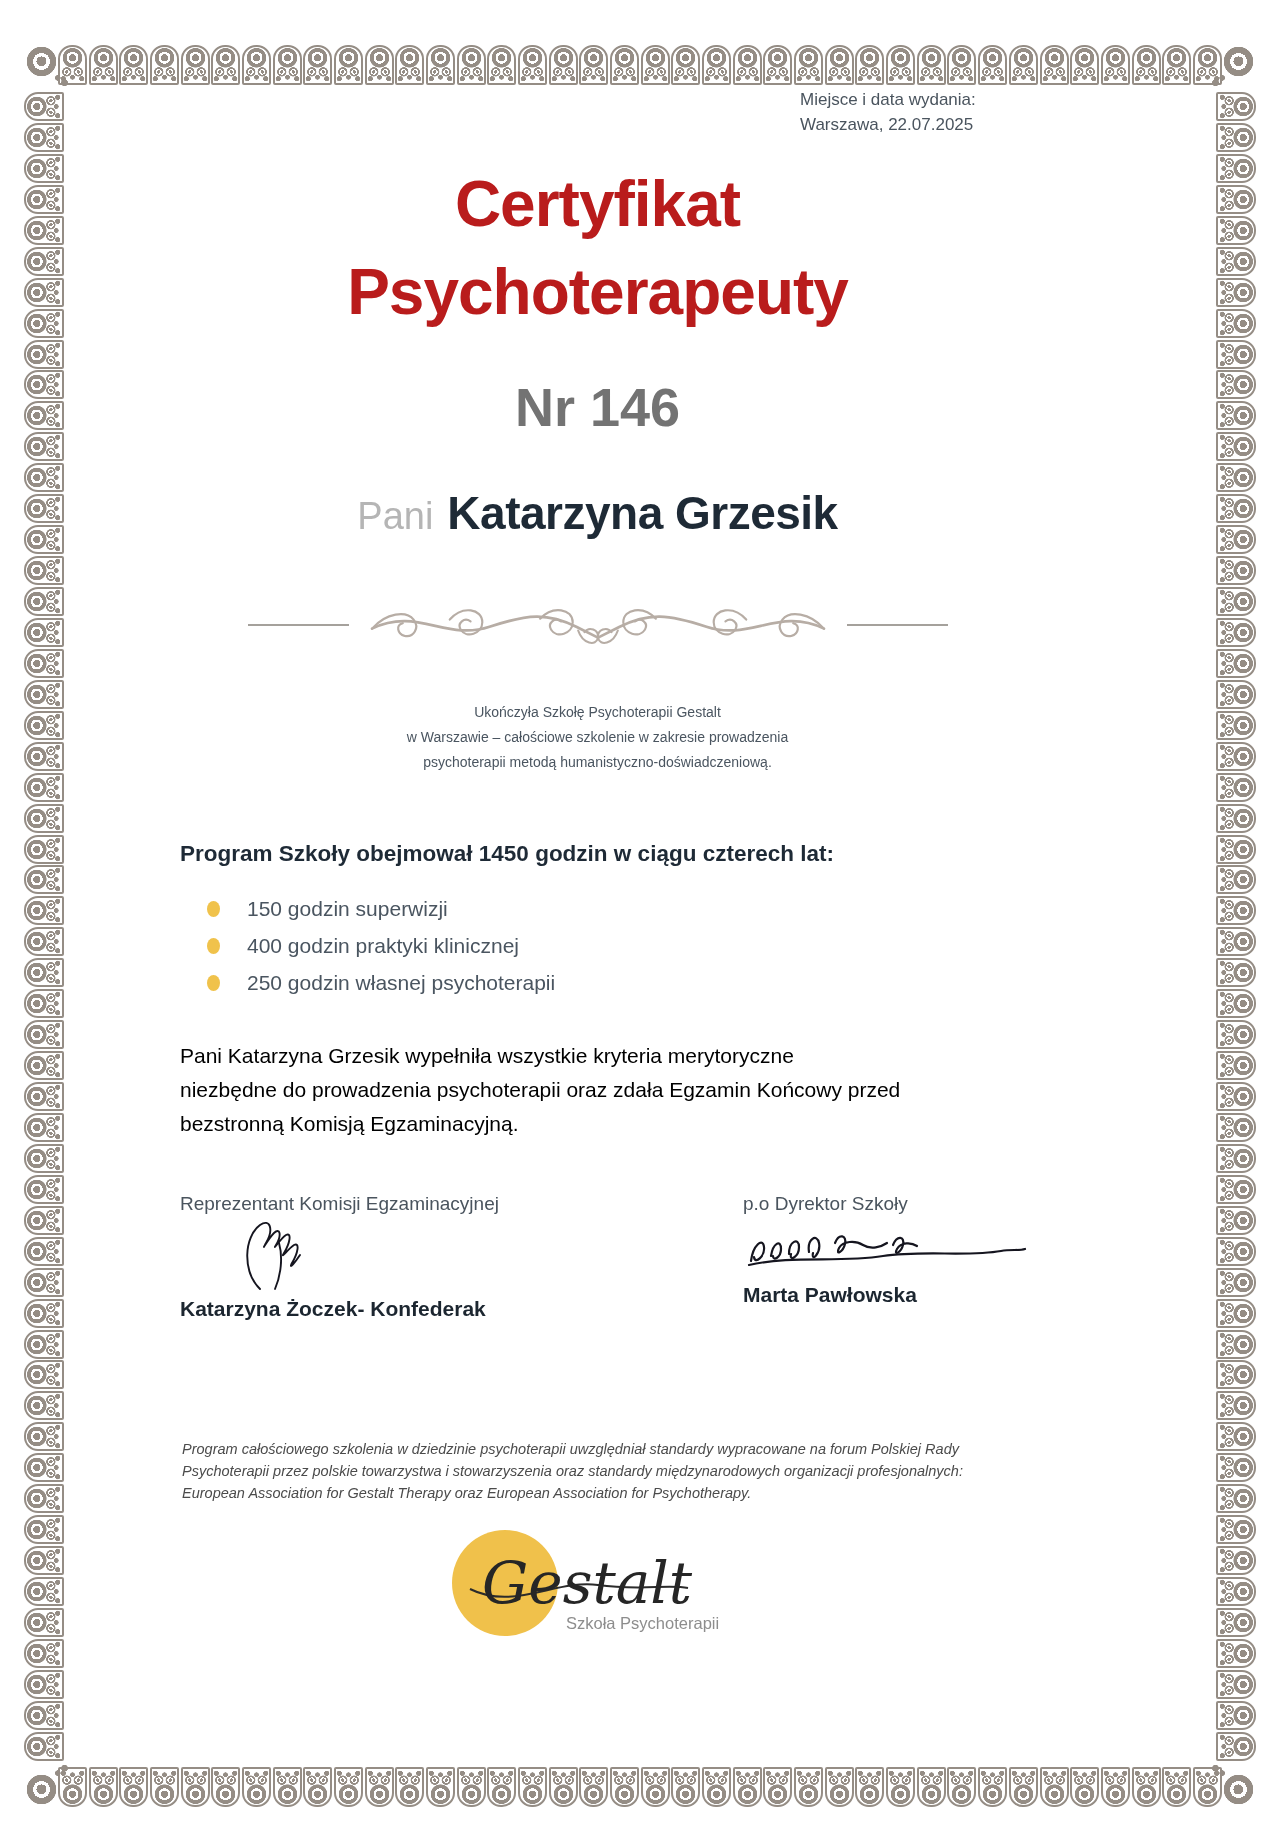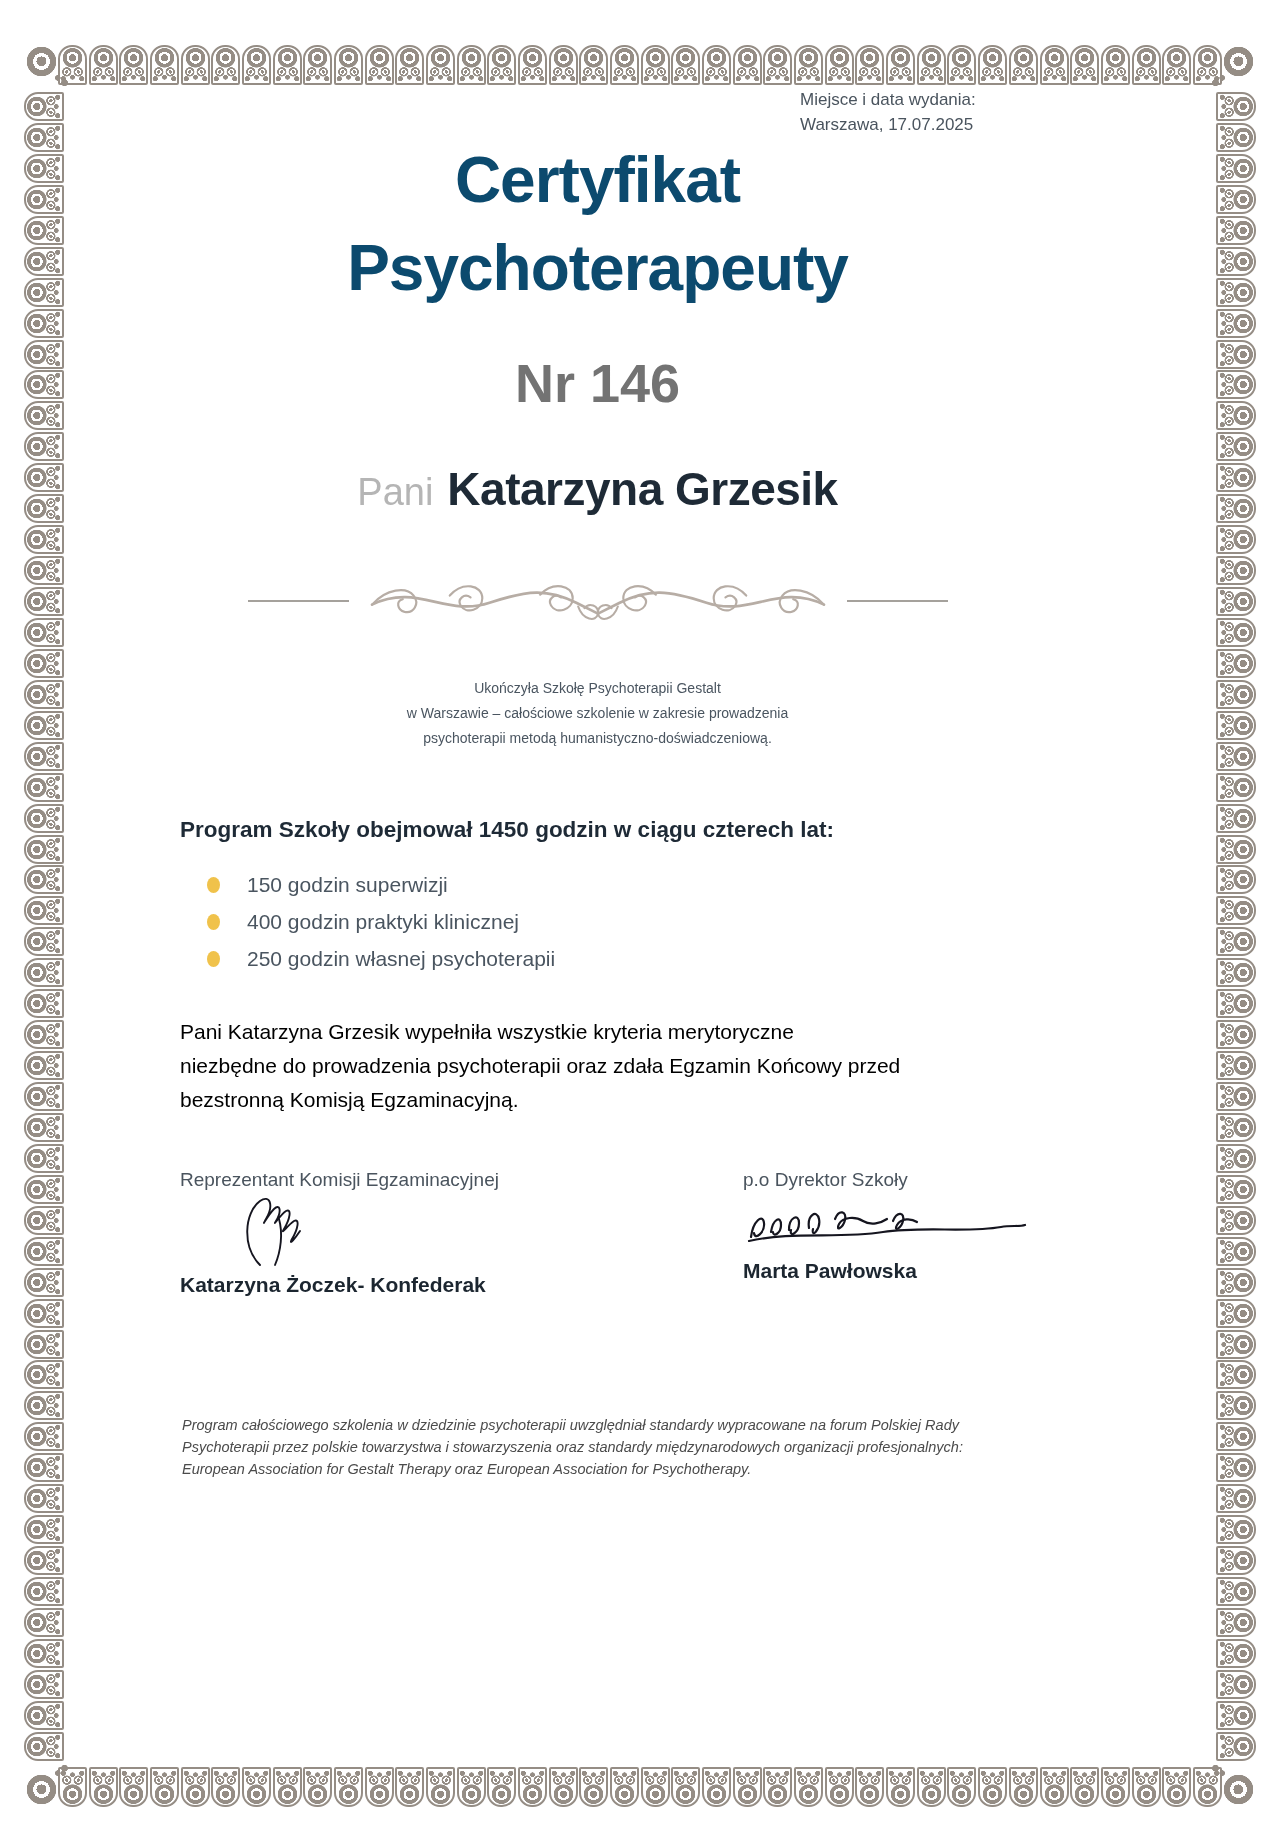--- a/index.html
+++ b/index.html
@@ -61,21 +61,21 @@
   .corner.tl{left:26px;top:46px;}   .corner.tl::after{right:-12px;bottom:-10px;}
   .corner.tr{right:26px;top:46px;}  .corner.tr::after{left:-12px;bottom:-10px;transform:scaleX(-1);}
   .corner.bl{left:26px;bottom:20px;} .corner.bl::after{right:-12px;top:-10px;transform:scaleY(-1);}
   .corner.br{right:26px;bottom:20px;}.corner.br::after{left:-12px;top:-10px;transform:scale(-1,-1);}
 
   
   .content{position:absolute;left:75px;right:160px;top:80px;bottom:60px;}
 
   .issue{position:absolute;left:725px;top:8px;font-size:17px;line-height:1.45;color:#4a545e;}
 
-  .title{margin-top:56px;text-align:center;font-weight:700;color:#0c4a6e;
+  .title{margin-top:80px;text-align:center;font-weight:700;color:#b91c1c;
          font-size:64px;line-height:88px;letter-spacing:-1px;}
   .cert-number{margin-top:42px;text-align:center;font-weight:700;color:#737373;font-size:54px;line-height:58px;}
 
   .recipient{margin-top:50px;text-align:center;white-space:nowrap;}
   .recipient .salutation{font-size:38px;color:#b5b5b5;font-weight:400;margin-right:14px;vertical-align:baseline;}
   .recipient .name{font-size:46px;color:#1e2a36;font-weight:700;letter-spacing:-0.5px;}
 
   .divider{margin:58px auto 0;width:700px;display:flex;align-items:center;}
   .divider .line{flex:1;height:2px;background:#a5a19c;}
   .divider svg{margin:0 14px;}
@@ -300,21 +300,21 @@
     </div>
   <div class="corner tl"></div>
   <div class="corner tr"></div>
   <div class="corner bl"></div>
   <div class="corner br"></div>
 
   <div class="content">
 
     <div class="issue">
       <div>Miejsce i data wydania:</div>
-      <div>Warszawa, 17.07.2025</div>
+      <div>Warszawa, 22.07.2025</div>
     </div>
 
     <div class="title">
       <div>Certyfikat</div>
       <div>Psychoterapeuty</div>
     </div>
 
     <div class="cert-number">Nr 146</div>
 
     <div class="recipient">
@@ -390,15 +390,23 @@
         <div class="sig-name">Marta Pawłowska</div>
       </div>
     </div>
 
     <div class="footnote">
       <div>Program całościowego szkolenia w dziedzinie psychoterapii  uwzględniał standardy wypracowane na forum Polskiej Rady</div>
       <div>Psychoterapii przez polskie towarzystwa i stowarzyszenia oraz  standardy międzynarodowych organizacji profesjonalnych:</div>
       <div>European Association for Gestalt Therapy oraz European  Association for Psychotherapy.</div>
     </div>
 
+    <div class="logo-wrap">
+      <svg width="300" height="118" viewBox="0 0 300 118" aria-hidden="true">
+        <circle cx="57" cy="56" r="53" fill="#F0C14B"></circle>
+        <path d="M22,62 C66,84 108,52 150,58 C192,64 220,57 240,61" fill="none" stroke="#2b2b2b" stroke-width="2"></path>
+        <text x="34" y="76" font-family="DejaVu Serif, serif" font-style="italic" font-size="58" fill="#262626">Gestalt</text>
+        <text x="118" y="102" font-family="Liberation Sans, sans-serif" font-size="16.5" fill="#8d8d8d">Szkoła Psychoterapii</text>
+      </svg>
+    </div>
 
   </div>
 </div>
 
 </body></html>

